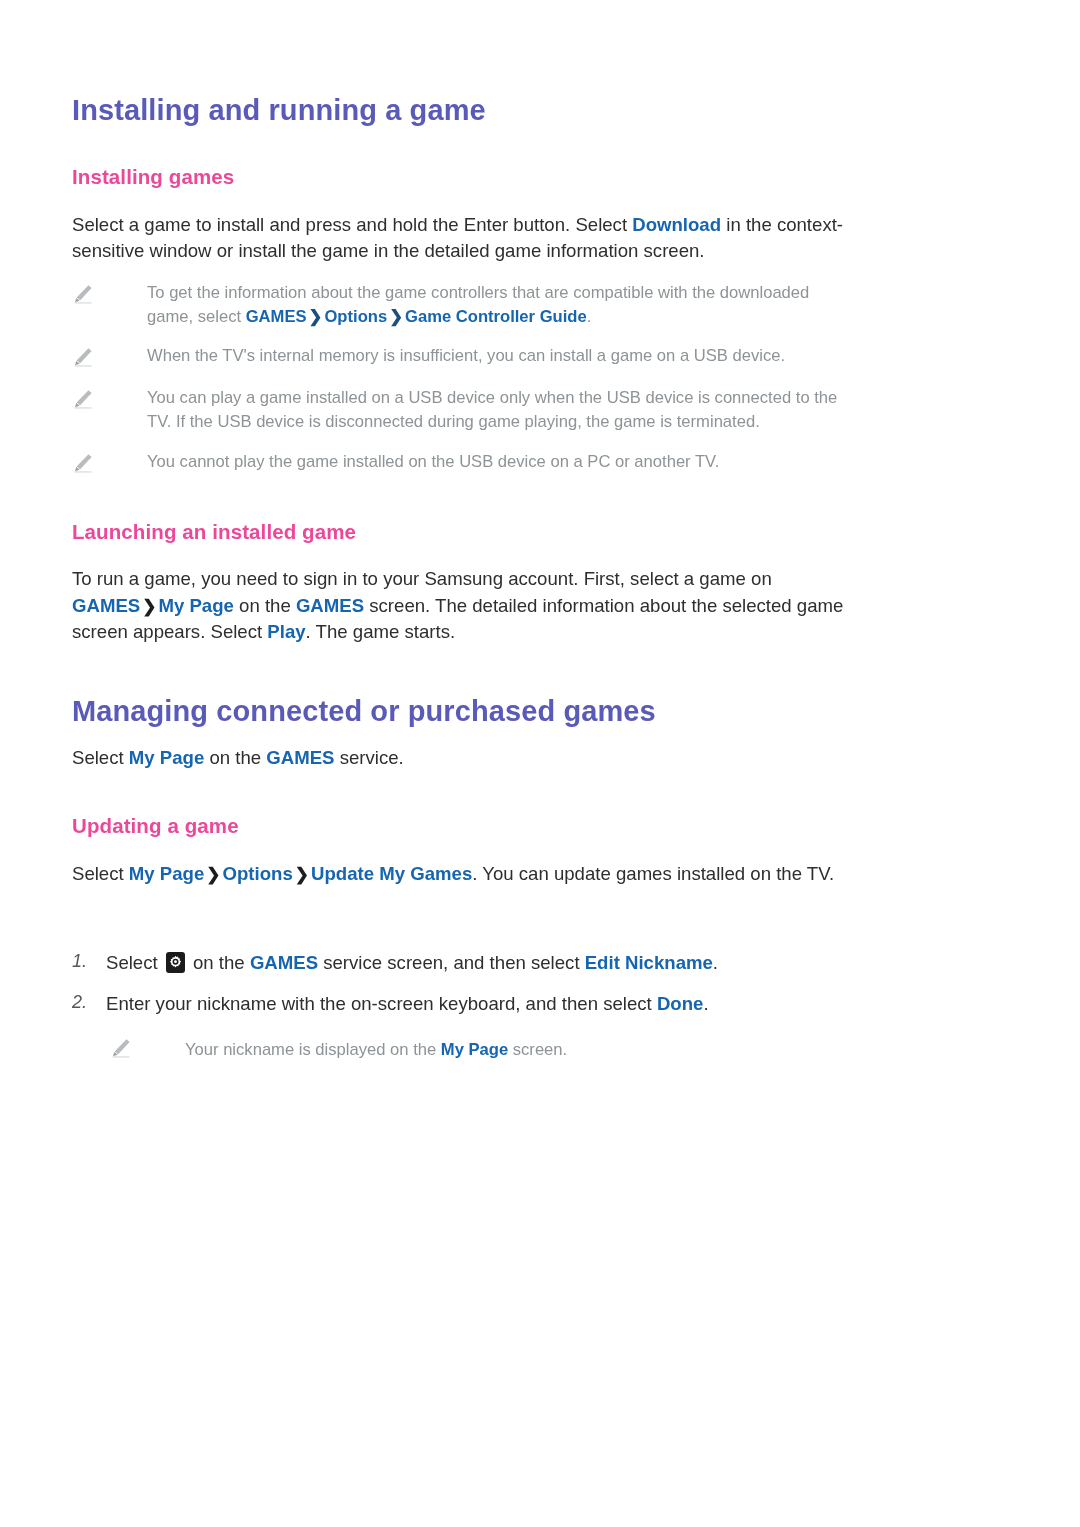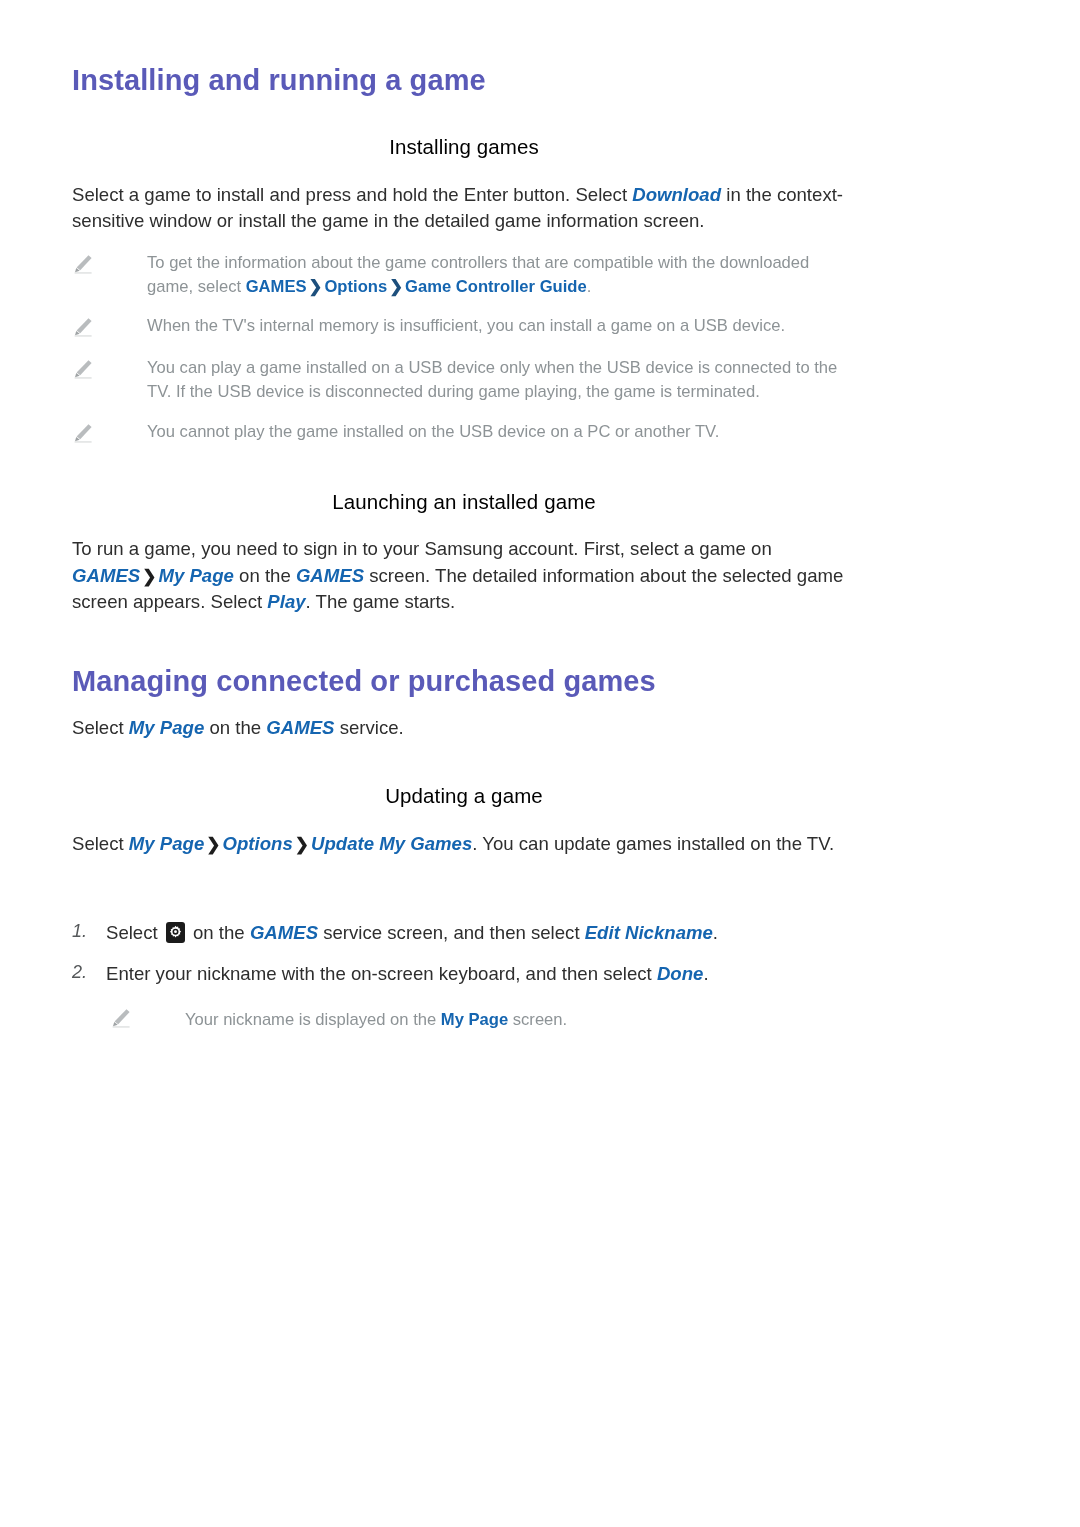--- a/index.html
+++ b/index.html
@@ -11,55 +11,53 @@
     width: 1080px;
     height: 1527px;
     font-family: "Liberation Sans", sans-serif;
     color: #2b2b2b;
     -webkit-font-smoothing: antialiased;
   }
   .page {
     width: 916px;
     height: 1527px;
     box-sizing: border-box;
-    padding: 62px 60px 0 72px;
+    padding: 92px 60px 0 72px;
     position: relative;
   }
 
   
   h1.doc-h1 {
     font-size: 29px;
     font-weight: bold;
     color: #5a5ab8;
     margin: 0 0 0 0;
     letter-spacing: 0.1px;
     line-height: 1.25;
   }
   h2.doc-h2 {
     font-size: 20.5px;
-    font-weight: normal;
-    color: #000000;
+    font-weight: bold;
+    color: #ec4899;
     margin: 0;
     letter-spacing: 0.1px;
     line-height: 1.3;
-    text-align: center;
   }
 
   
   p.body {
     font-size: 18.6px;
     line-height: 1.42;
     color: #2e2e2e;
     margin: 0;
     max-width: 935px;
   }
   .lnk {
     color: #1565b0;
     font-weight: bold;
-    font-style: italic;
   }
   .chev {
     color: #1d1d1d;
     font-weight: bold;
     font-size: 17px;
     padding: 0 2px;
   }
 
   
   .note {

